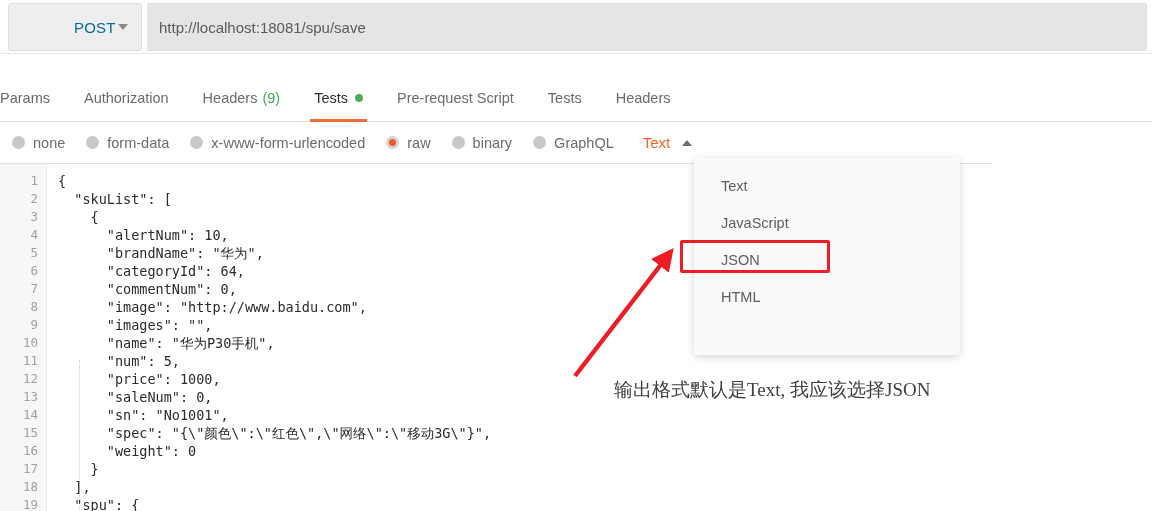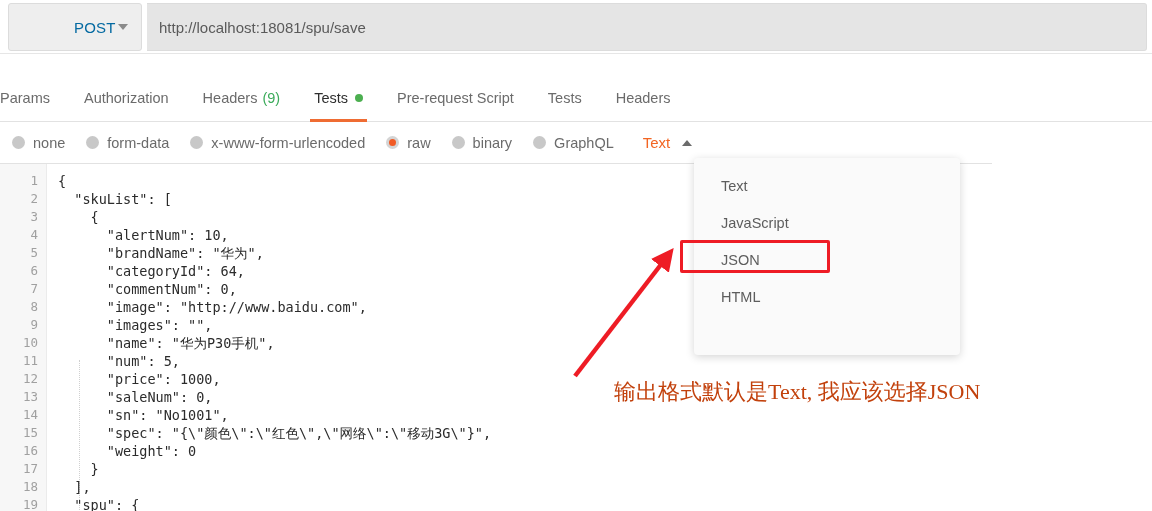--- a/index.html
+++ b/index.html
@@ -253,22 +253,22 @@
   .arrow-svg {
     position: absolute;
     left: 560px; top: 245px;
     z-index: 25;
     pointer-events: none;
   }
   .annotation {
     position: absolute;
     left: 614px; top: 377px;
     font-family: "Liberation Serif", serif;
-    font-size: 22px;
-    color: #c2410c;
+    font-size: 19px;
+    color: #404040;
     white-space: nowrap;
     z-index: 30;
   }
 </style>
 </head>
 <body>
 
 <div class="urlbar">
   <div class="method-select">
     <span class="method-label">POST</span>

